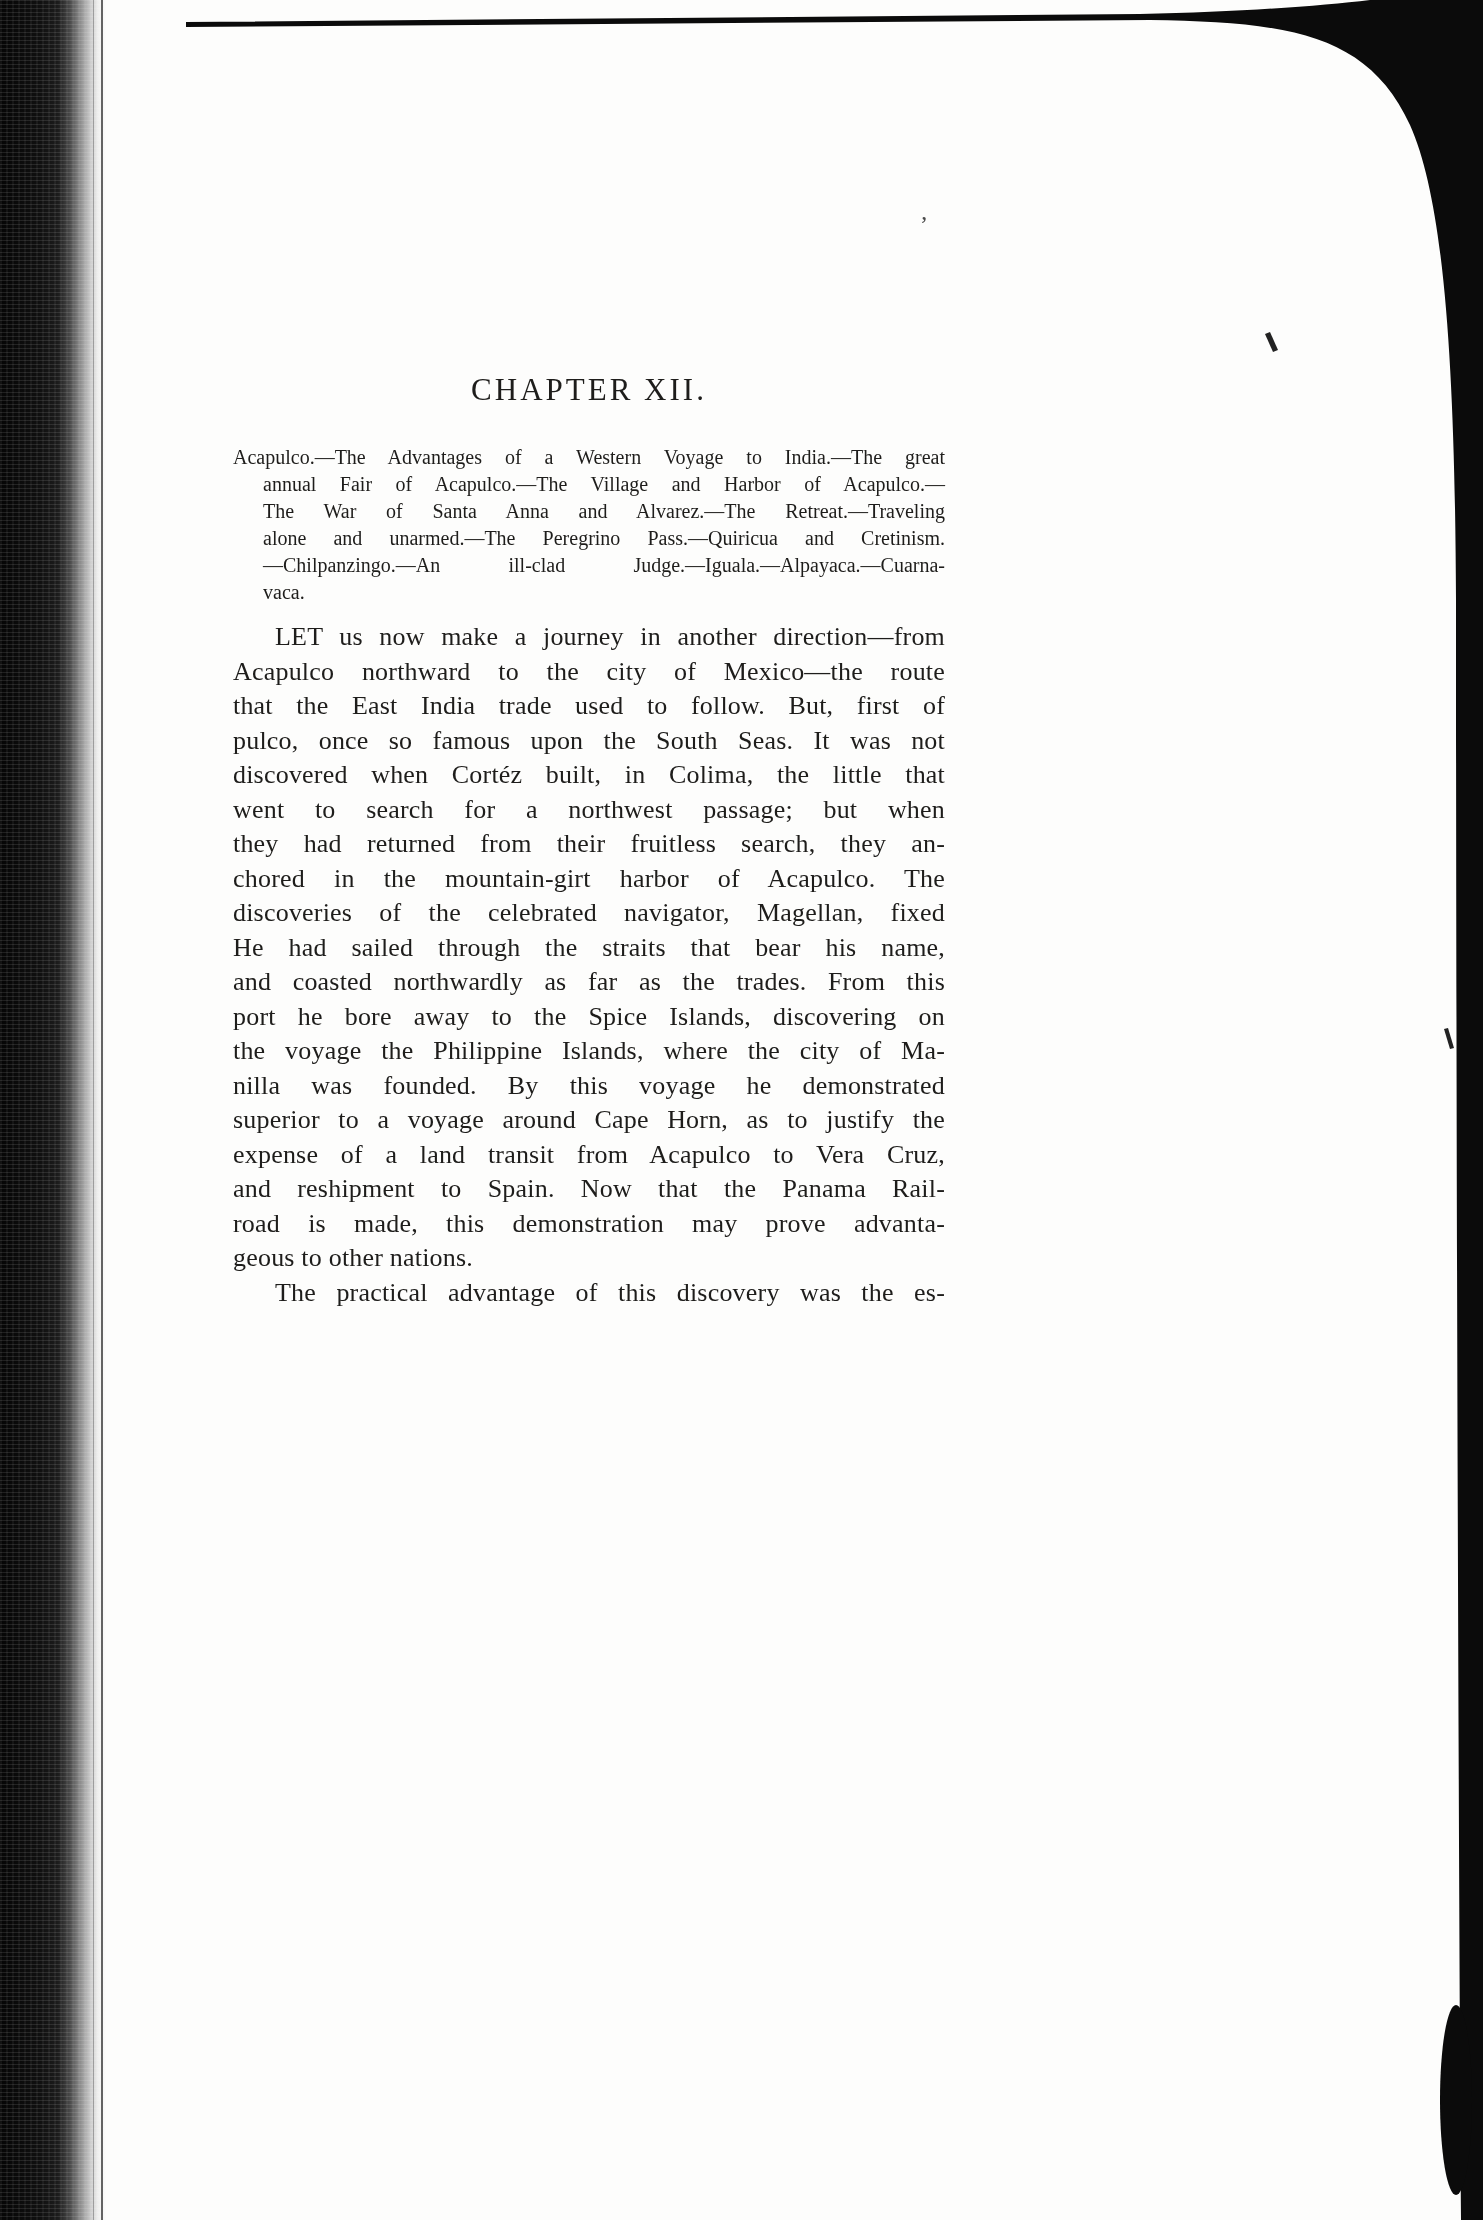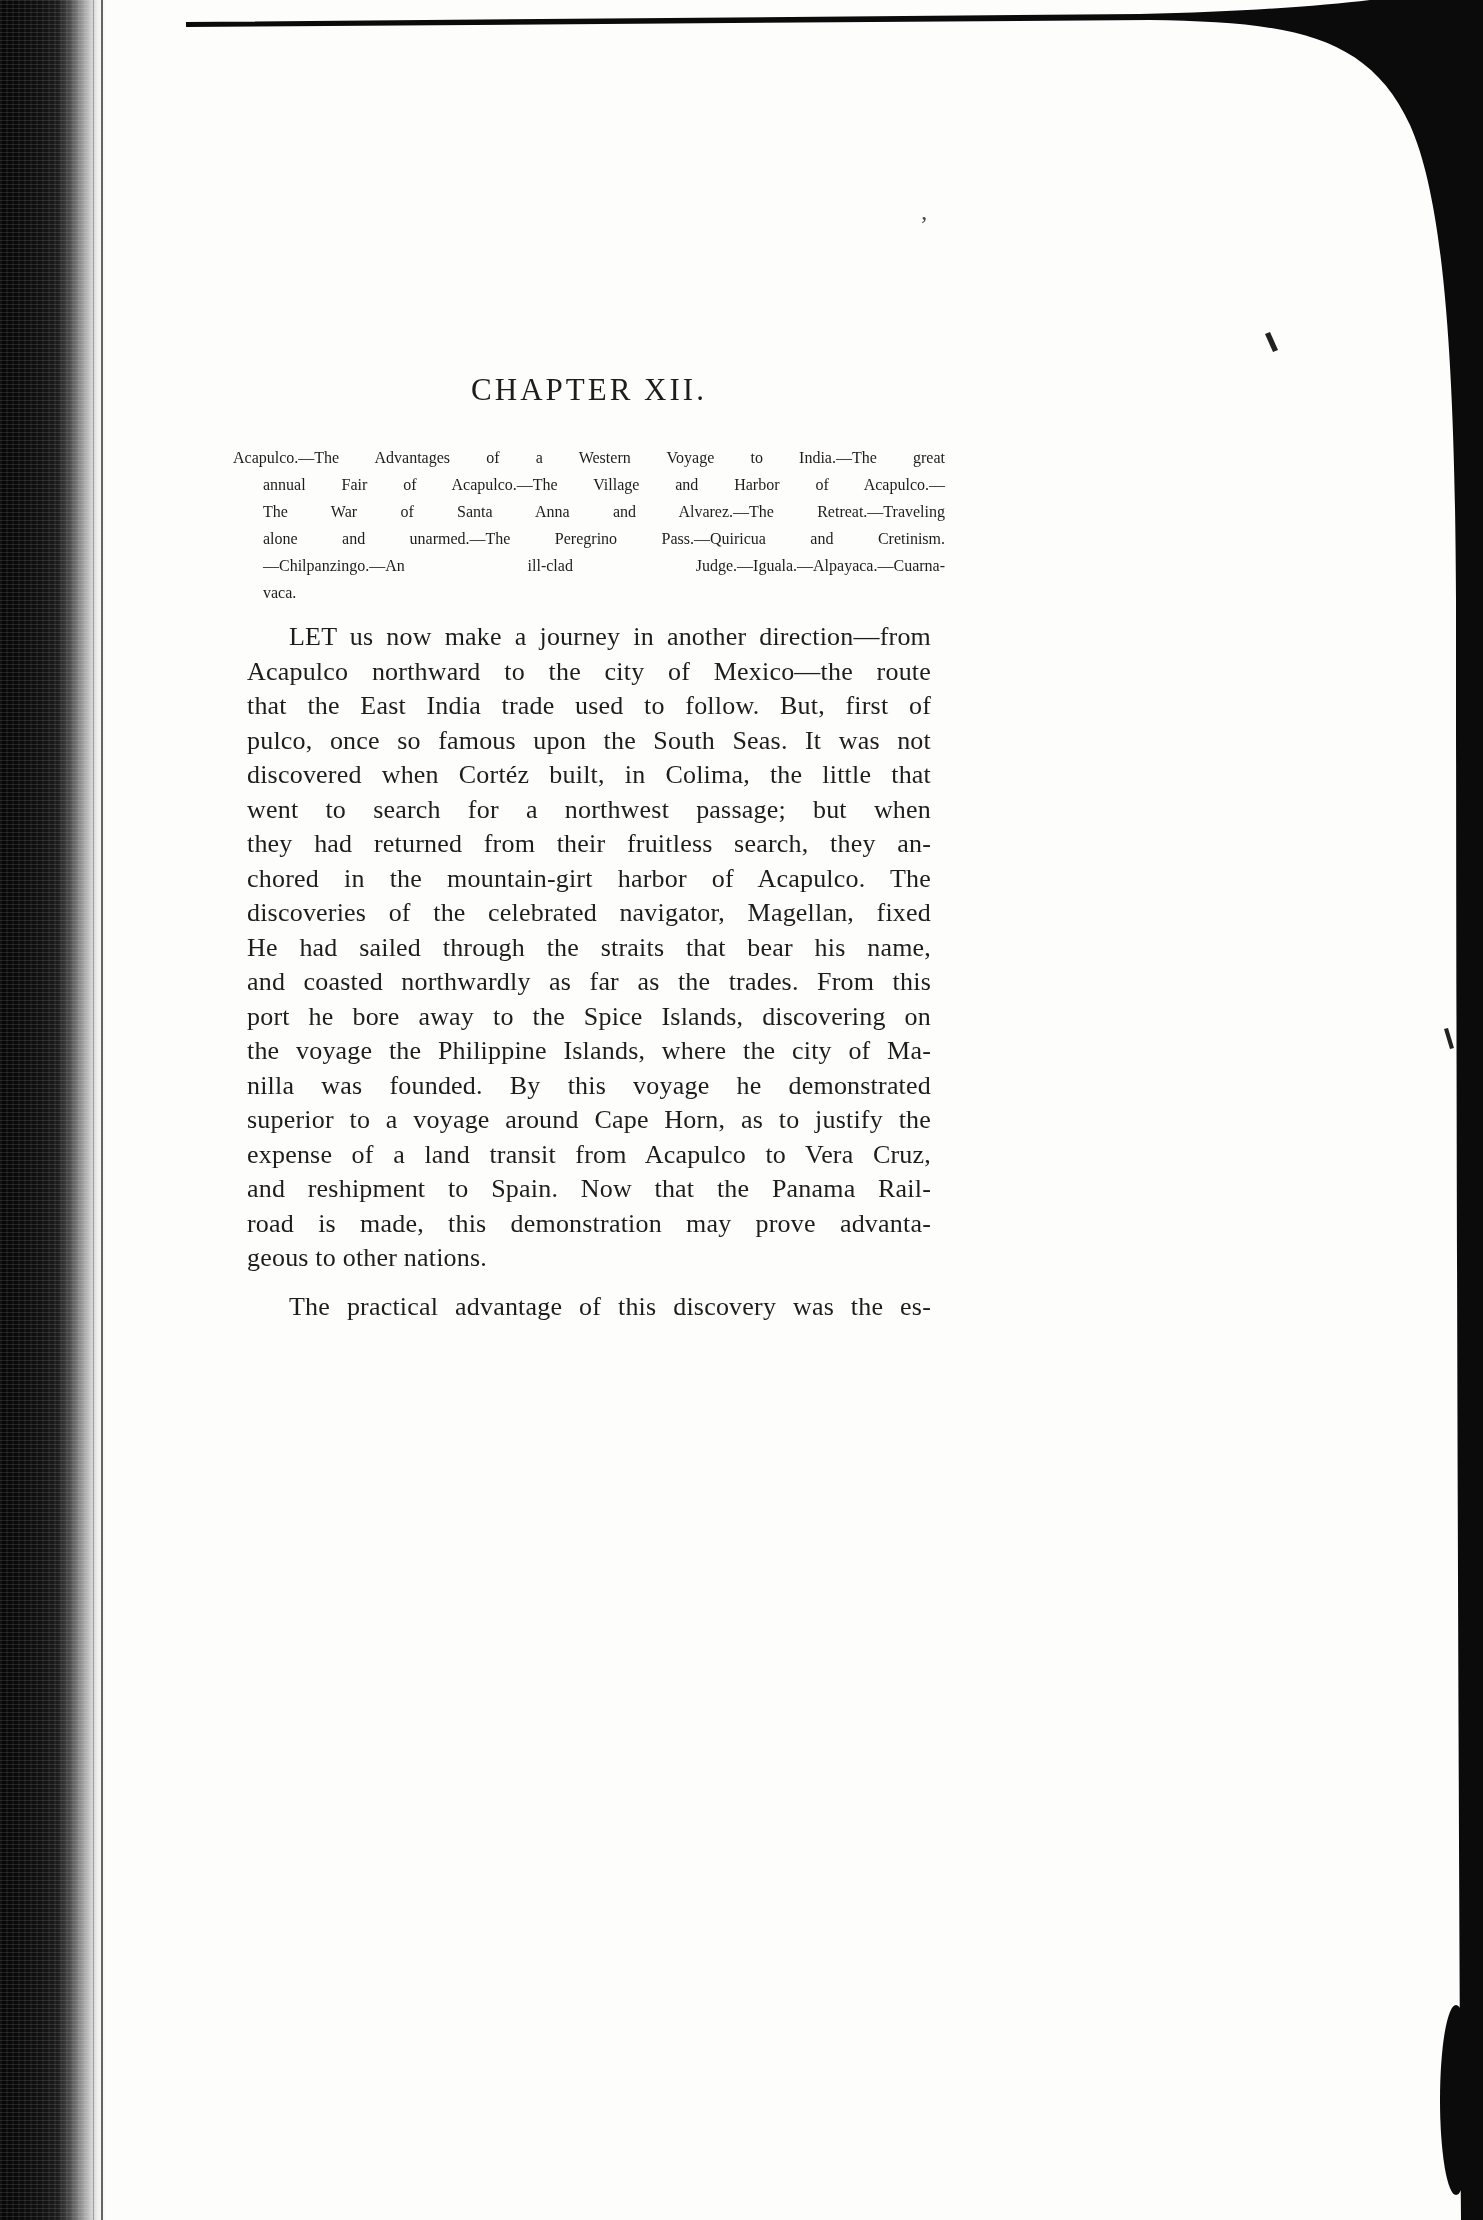--- a/index.html
+++ b/index.html
@@ -67,30 +67,30 @@
   .chapter-title {
     font-size: 31px;
     font-weight: 400;
     letter-spacing: 3px;
     text-align: center;
     margin: 0 0 36px 0;
     line-height: 36px;
   }
   .summary { margin: 0 0 14px 0; }
   .sline {
-    font-size: 16px;
+    font-size: 20px;
     line-height: 27px;
     padding-left: 30px;
     text-align: justify;
     text-align-last: justify;
   }
   .sline.first { padding-left: 0; }
   .sline.last  { text-align-last: left; }
 
-  .para { margin: 14px; }
+  .para { margin: 0; }
   .bline {
     font-size: 26px;
     line-height: 34.5px;
     letter-spacing: 0.2px;
     text-align: justify;
     text-align-last: justify;
   }
   .bline.first { padding-left: 42px; }
   .para1 .bline.last { text-align-last: left; }
   .para2 .bline { text-align-last: justify; }

